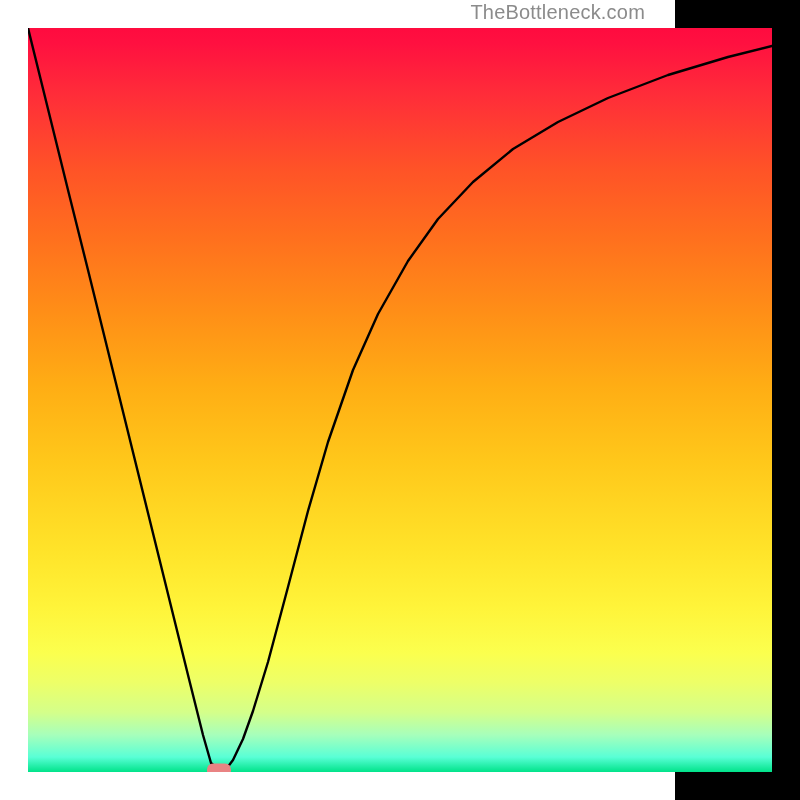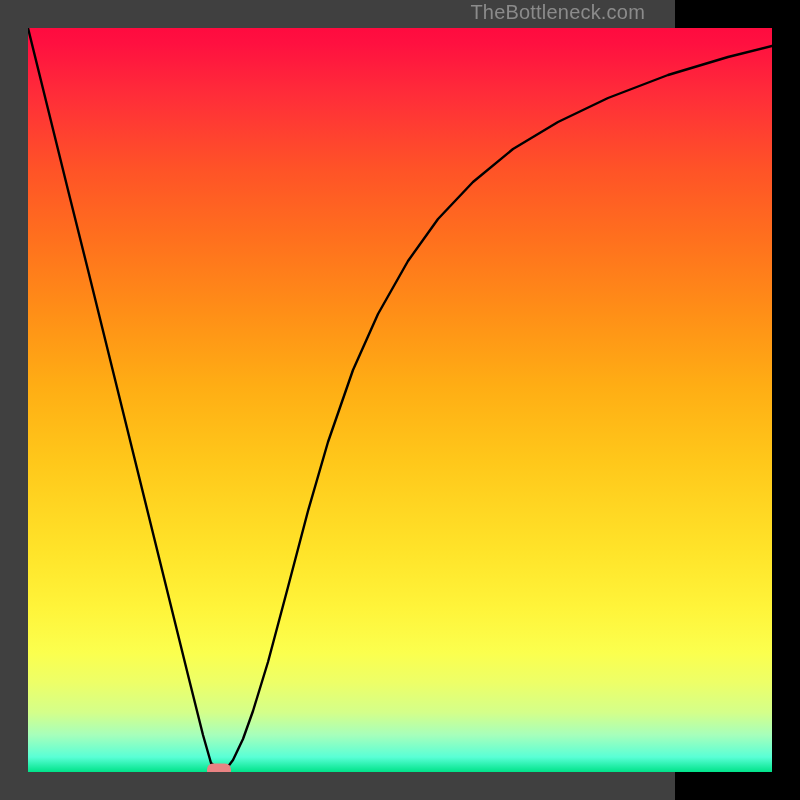--- a/index.html
+++ b/index.html
@@ -10,21 +10,21 @@
     background: #000;
     overflow: hidden;
     font-family: Arial, Helvetica, sans-serif;
   }
   .frame {
     position: absolute;
     top: 0;
     left: 0;
     width: 675px;
     height: 800px;
-    background: #404040;
+    background: #ffffff;
   }
   .plot-area {
     position: absolute;
     top: 28px;
     left: 28px;
     width: 744px;
     height: 744px;
     overflow: hidden;
   }
   .gradient {

